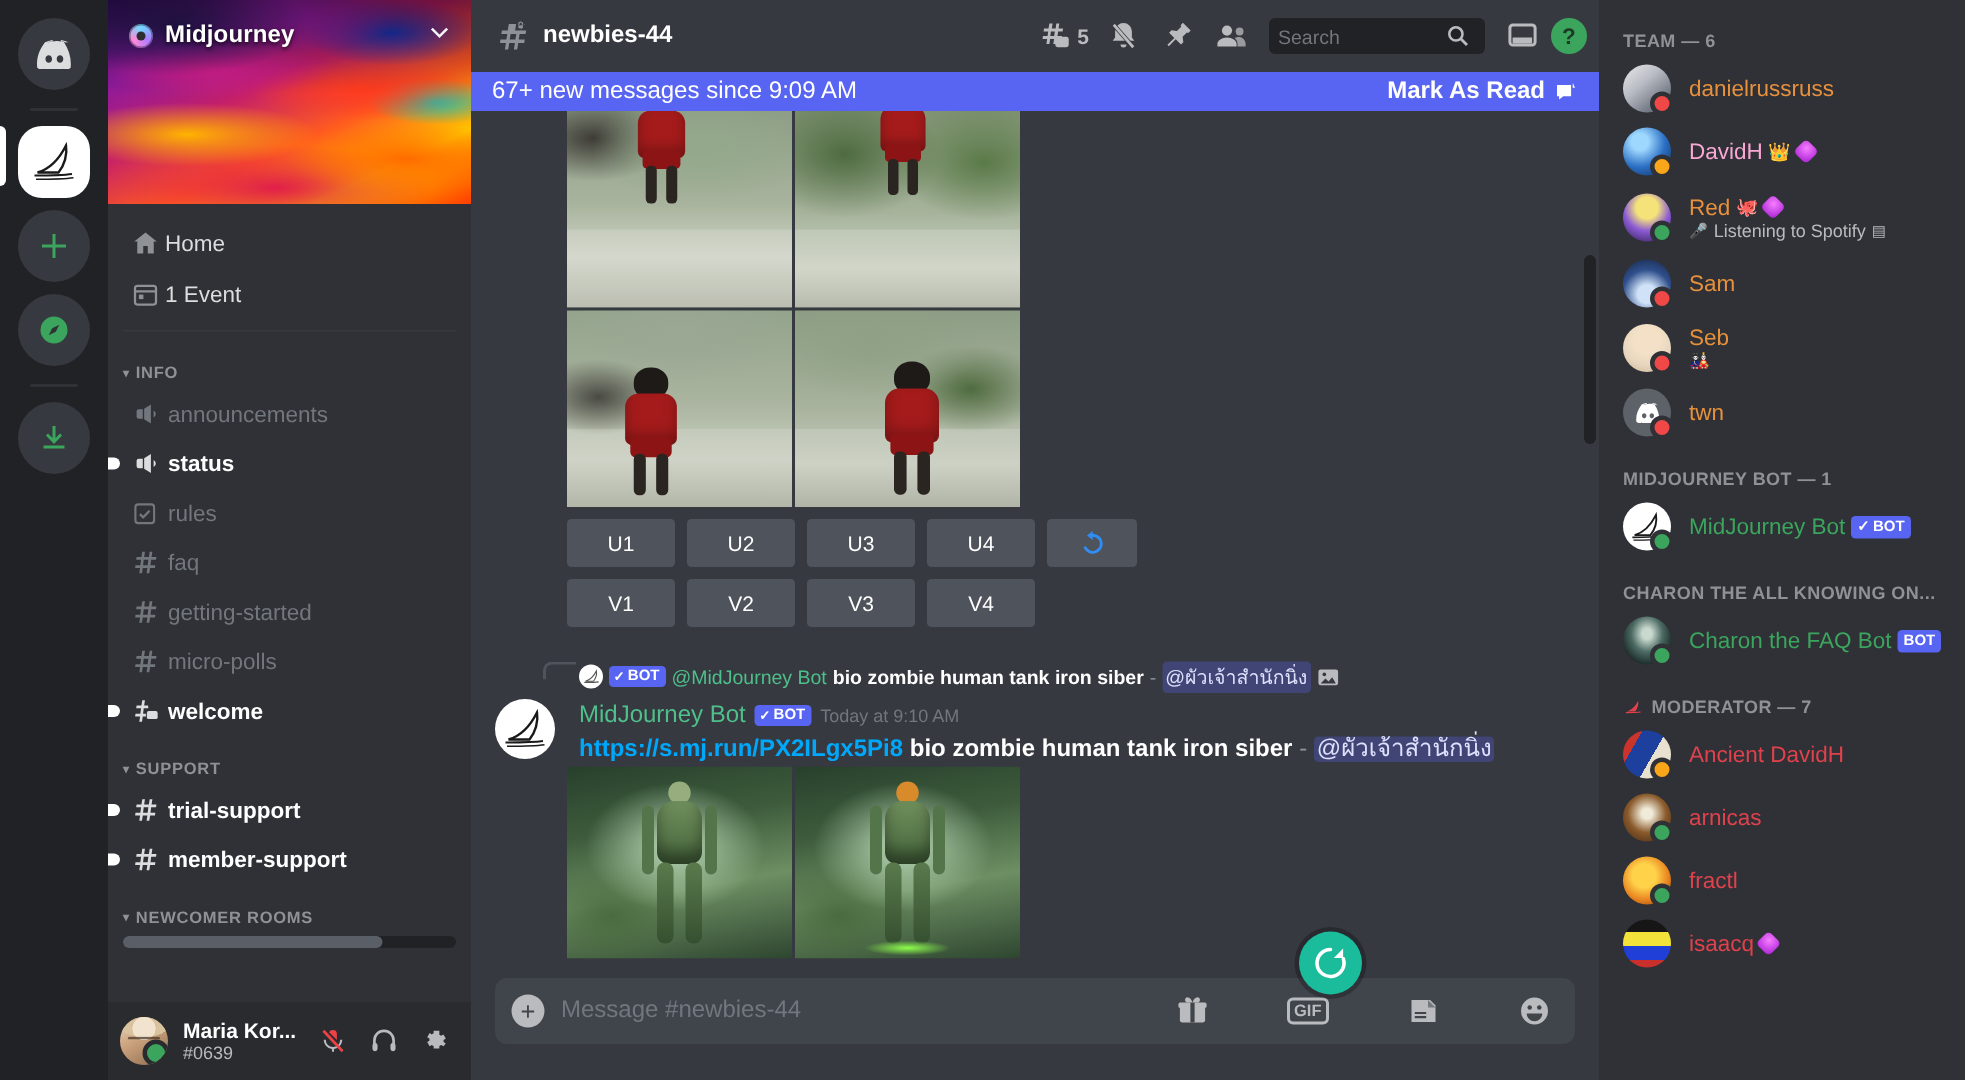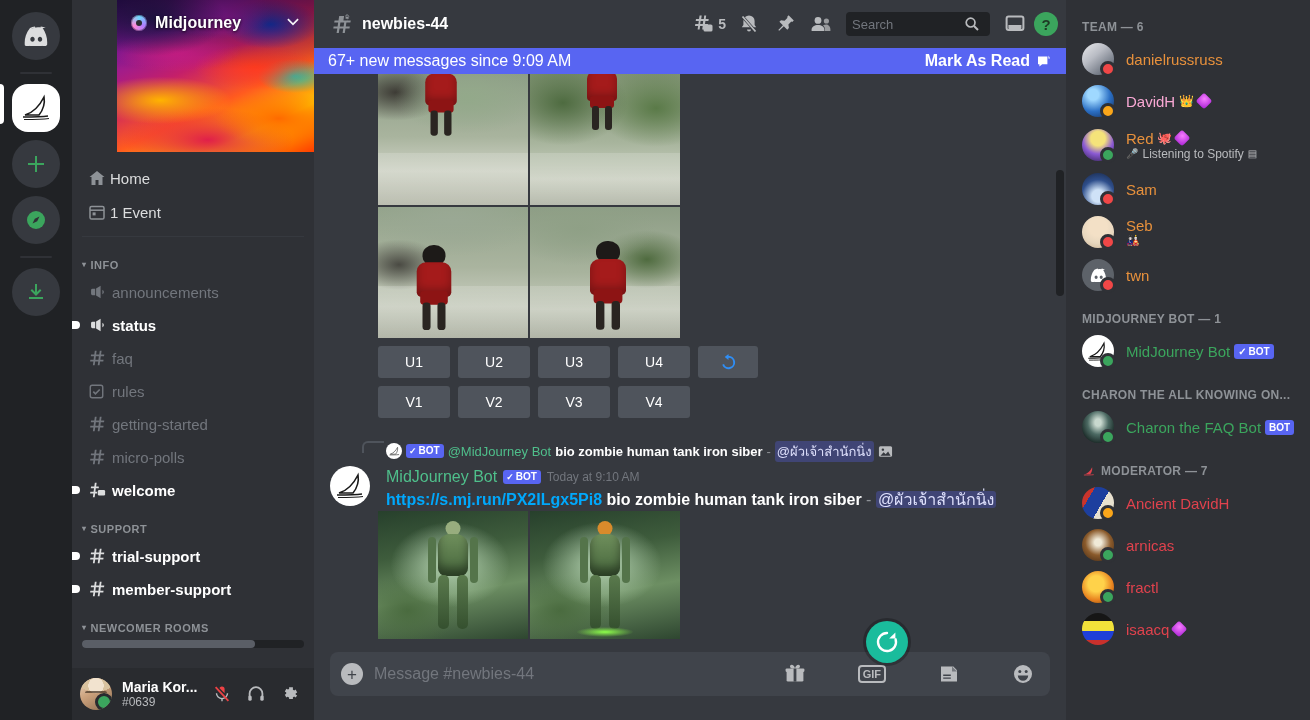--- a/index.html
+++ b/index.html
@@ -22,33 +22,32 @@
     display:flex; align-items:center; justify-content:center;
     margin-bottom:8px; position:relative; cursor:pointer; flex:0 0 auto;
   }
   .srv.active { border-radius:16px; background:#fff; }
   .srv-sep { width:32px; height:2px; background:#2f3136; border-radius:1px; margin:4px 0 10px; }
   .srv svg { display:block; }
 
   
   .sidebar { width:242px; flex:0 0 242px; background:#2f3136; display:flex; flex-direction:column; position:relative; }
   .banner {
-    height:152px; position:relative; overflow:hidden; cursor:pointer;
+    height:136px; position:relative; overflow:hidden; cursor:pointer;
     background:
       radial-gradient(ellipse 60% 40% at 18% 12%, #2b1a5c 0%, rgba(43,26,92,0) 62%),
       radial-gradient(ellipse 45% 30% at 52% 8%,  #9b1fb0 0%, rgba(155,31,176,0) 60%),
       radial-gradient(ellipse 40% 26% at 78% 16%, #1b35b8 0%, rgba(27,53,184,0) 62%),
       radial-gradient(ellipse 55% 22% at 30% 34%, #d81f8f 0%, rgba(216,31,143,0) 60%),
       radial-gradient(ellipse 50% 24% at 70% 44%, #ff3b1f 0%, rgba(255,59,31,0) 62%),
       radial-gradient(ellipse 60% 26% at 22% 66%, #ffb300 0%, rgba(255,179,0,0) 60%),
       radial-gradient(ellipse 55% 30% at 82% 78%, #ff6a00 0%, rgba(255,106,0,0) 60%),
       radial-gradient(ellipse 70% 34% at 46% 92%, #e01f4a 0%, rgba(224,31,74,0) 62%),
       radial-gradient(ellipse 30% 18% at 90% 50%, #18c7b0 0%, rgba(24,199,176,0) 62%),
       linear-gradient(155deg,#3a0f6e 0%,#8c1a9e 22%,#c41f6a 42%,#ff5a1f 62%,#ffc400 80%,#ff3d00 100%);
-    margin-left: 45px;
   }
   .banner::after {
     content:""; position:absolute; inset:0;
     background:linear-gradient(180deg, rgba(0,0,0,.42) 0%, rgba(0,0,0,0) 46%);
   }
   .banner-row { position:absolute; top:12px; left:14px; right:12px; display:flex; align-items:center; z-index:3; }
   .srv-badge {
     width:16px;height:16px;border-radius:50%;flex:0 0 16px;margin-right:8px;
     background:conic-gradient(#6fd8ff,#b07cff,#ff8ad8,#6fd8ff);
     box-shadow:0 0 0 1px rgba(0,0,0,.35) inset;
@@ -354,35 +353,35 @@
         <span class="hashwrap">
           <svg width="18" height="18" viewBox="0 0 20 20">
               <path fill="currentColor" d="M14 3v14l-5-3.2V6.2zM8 6.4v7.2H5a1.6 1.6 0 0 1-1.6-1.6V8a1.6 1.6 0 0 1 1.6-1.6zM16 7.4c1 .6 1.6 1.5 1.6 2.6s-.6 2-1.6 2.6z"></path>
             </svg>
         </span>
         <span class="name">status</span>
       </div>
 
       <div class="ch">
         <span class="hashwrap">
-          <svg width="18" height="18" viewBox="0 0 20 20">
-              <path fill="currentColor" d="M7.6 2 7 6H3.4l-.3 2h3.6l-.5 4H2.6l-.3 2h3.7l-.6 4h2l.6-4h3.4l-.6 4h2l.6-4h3.6l.3-2h-3.6l.5-4h3.6l.3-2h-3.6l.6-4h-2l-.6 4H9l.6-4zM8.7 8h3.4l-.5 4H8.2z"></path>
-            </svg>
-        </span>
-        <span class="name">faq</span>
-      </div>
-
-      <div class="ch">
-        <span class="hashwrap">
           <svg width="17" height="17" viewBox="0 0 18 18">
               <rect x="2.4" y="2.4" width="13.2" height="13.2" rx="2" fill="none" stroke="currentColor" stroke-width="1.5"></rect>
               <path fill="none" stroke="currentColor" stroke-width="1.7" d="m5.6 9.2 2.3 2.3 4.5-4.6"></path>
             </svg>
         </span>
         <span class="name">rules</span>
+      </div>
+
+      <div class="ch">
+        <span class="hashwrap">
+          <svg width="18" height="18" viewBox="0 0 20 20">
+              <path fill="currentColor" d="M7.6 2 7 6H3.4l-.3 2h3.6l-.5 4H2.6l-.3 2h3.7l-.6 4h2l.6-4h3.4l-.6 4h2l.6-4h3.6l.3-2h-3.6l.5-4h3.6l.3-2h-3.6l.6-4h-2l-.6 4H9l.6-4zM8.7 8h3.4l-.5 4H8.2z"></path>
+            </svg>
+        </span>
+        <span class="name">faq</span>
       </div>
 
       <div class="ch">
         <span class="hashwrap">
           <svg width="18" height="18" viewBox="0 0 20 20">
               <path fill="currentColor" d="M7.6 2 7 6H3.4l-.3 2h3.6l-.5 4H2.6l-.3 2h3.7l-.6 4h2l.6-4h3.4l-.6 4h2l.6-4h3.6l.3-2h-3.6l.5-4h3.6l.3-2h-3.6l.6-4h-2l-.6 4H9l.6-4zM8.7 8h3.4l-.5 4H8.2z"></path>
             </svg>
         </span>
         <span class="name">getting-started</span>
       </div>

